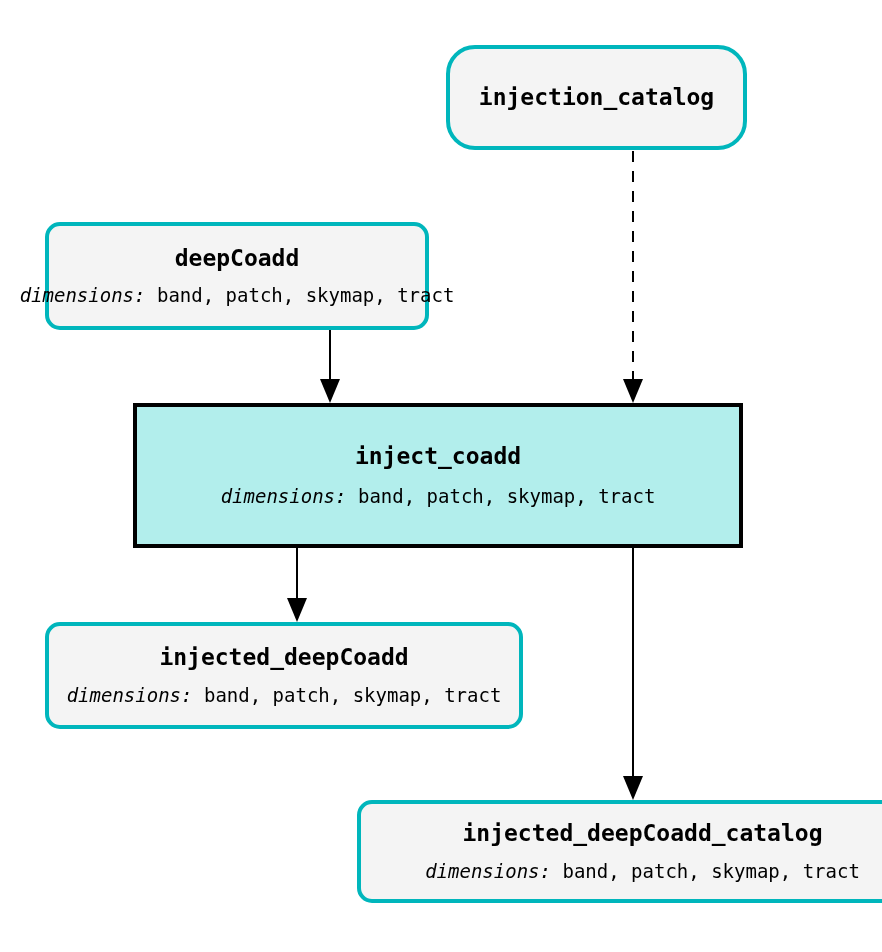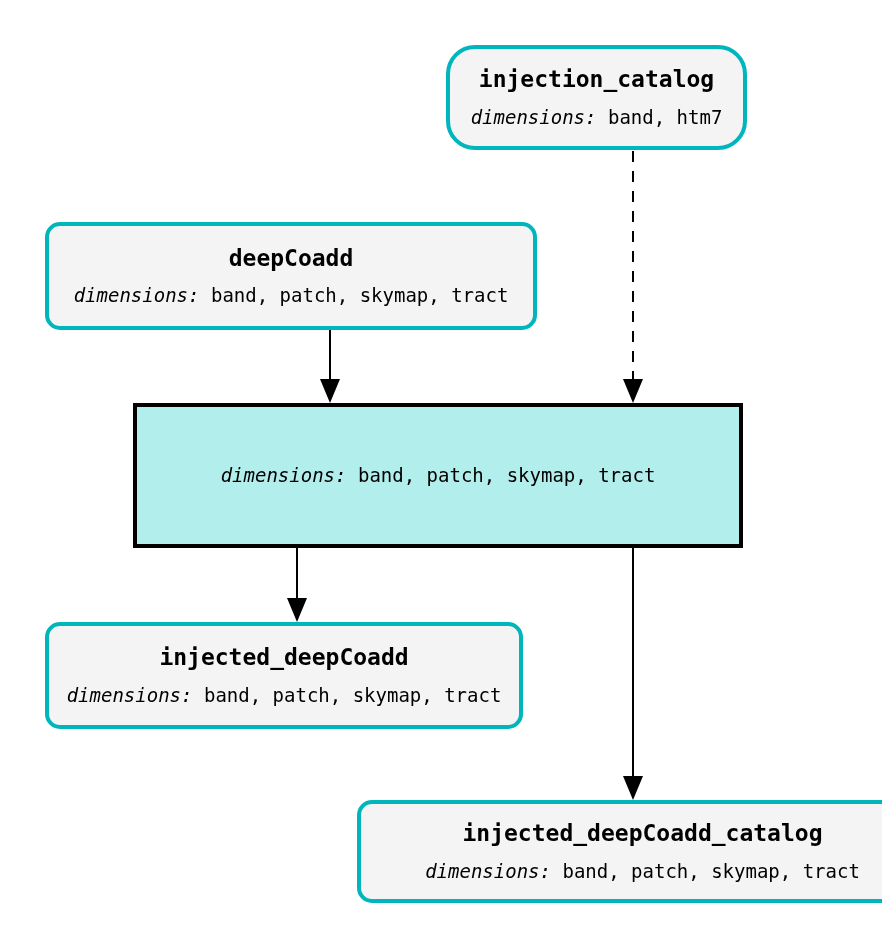--- a/index.html
+++ b/index.html
@@ -56,21 +56,21 @@
     font-size: 19px;
     line-height: 1.05;
     white-space: nowrap;
   }
   .dims-label {
     font-style: italic;
   }
 
   
   #n-injection-catalog        { left: 446px; top: 45px;  width: 301px; height: 105px; border-radius: 29px; }
-  #n-deepcoadd                { left: 45px;  top: 222px; width: 492px; height: 108px; }
+  #n-deepcoadd                { left: 45px;  top: 222px; width: 384px; height: 108px; }
   #n-inject-coadd             { left: 133px; top: 403px; width: 610px; height: 145px; }
   #n-injected-deepcoadd       { left: 45px;  top: 622px; width: 478px; height: 107px; }
   #n-injected-deepcoadd-catalog { left: 357px; top: 800px; width: 571px; height: 103px; }
 
   .edge-line {
     stroke: var(--edge, #000000);
     stroke-width: 2px;
     fill: none;
   }
   .edge-dashed {
@@ -104,35 +104,32 @@
     </g>
 
     <g>
       <line class="edge-line" x1="633" y1="548" x2="633" y2="777"></line>
       <polygon class="arrowhead" points="623,776 643,776 633,800"></polygon>
     </g>
   </svg>
 
   <div class="node dataset" id="n-injection-catalog">
     <div class="node-title">injection_catalog</div>
-    <div class="dims">
-      <span class="dims-label">dimensions:</span>
-      <span class="dims-value">band, htm7</span>
-    </div>
   </div>
 
   <div class="node dataset" id="n-deepcoadd">
     <div class="node-title">deepCoadd</div>
     <div class="dims">
       <span class="dims-label">dimensions:</span>
       <span class="dims-value">band, patch, skymap, tract</span>
     </div>
   </div>
 
   <div class="node task" id="n-inject-coadd">
+    <div class="node-title">inject_coadd</div>
     <div class="dims">
       <span class="dims-label">dimensions:</span>
       <span class="dims-value">band, patch, skymap, tract</span>
     </div>
   </div>
 
   <div class="node dataset" id="n-injected-deepcoadd">
     <div class="node-title">injected_deepCoadd</div>
     <div class="dims">
       <span class="dims-label">dimensions:</span>

